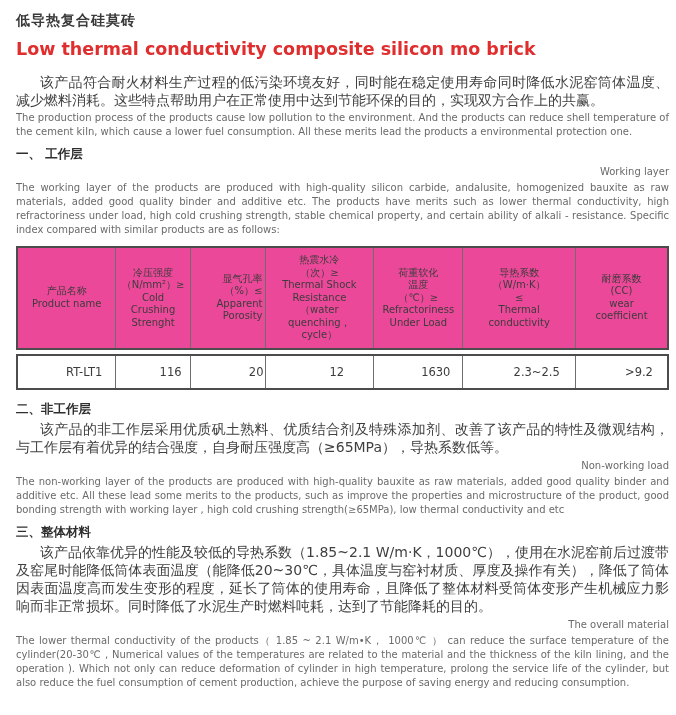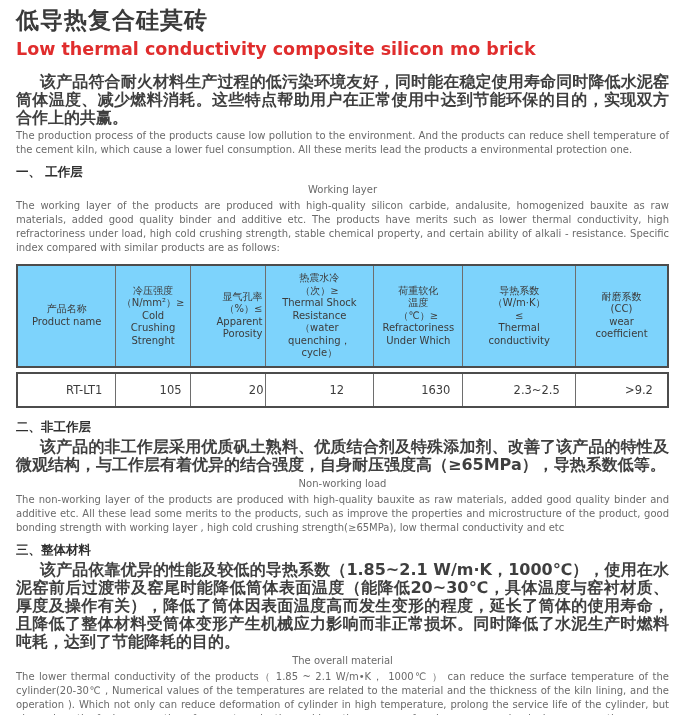--- a/index.html
+++ b/index.html
@@ -10,54 +10,54 @@
     font-family: "DejaVu Sans", "Liberation Sans", sans-serif;
     color: #3c3c3c;
     overflow: hidden;
   }
   .page {
     width: 676px; height: 715px;
     padding: 7px 7px 0 16px;
     overflow: hidden;
   }
   .title-zh {
-    font-size: 23px; line-height: 26px;
+    font-size: 14px; line-height: 26px;
     font-weight: bold; color: #3a3a3a;
     margin: 0 0 6px 0; letter-spacing: 1px;
   }
   .title-en {
     font-size: 17.5px; line-height: 21px;
     font-weight: bold; color: #e02d2d;
     margin: 0 0 13px 0;
   }
   p { margin: 0; }
   .zh {
-    font-size: 16px; line-height: 18px;
-    color: #3f3f3f; font-weight: 700;
+    font-size: 14px; line-height: 18px;
+    color: #3f3f3f; font-weight: 400;
     text-align: justify;
   }
   .zh.indent { text-indent: 24px; }
   .en {
     font-size: 10px; line-height: 14px;
     color: #6a6a6a; font-weight: 400;
     text-align: justify;
     margin-top: 2px;
   }
-  .en.label { margin-top: 3px; text-align: center; }
+  .en.label { margin-top: 3px; text-align: right; }
   .sec-heading {
     font-size: 12.5px; line-height: 17px;
     font-weight: bold; color: #2f2f2f;
     margin: 6px 0 3px 0;
   }
   .spec-table-wrap { margin: 9px 0 10px 0; }
   table { width: 100%; border-collapse: collapse; table-layout: fixed; }
   .head-table { border: 2px solid #4c4c4c; }
   .body-table { border: 2px solid #4c4c4c; margin-top: 4px; }
   th {
-    background: #7dd3fc;
+    background: #ec4899;
     border-left: 1px solid #6e6e6e; border-right: 1px solid #6e6e6e;
     font-weight: normal;
     padding: 6px 2px;
     text-align: center; vertical-align: middle;
   }
   th:first-child, td:first-child { border-left: none; }
   th:last-child, td:last-child { border-right: none; }
   .th-zh, .th-en {
     white-space: pre-line;
     font-size: 10px; line-height: 12.5px;
@@ -116,21 +116,21 @@
           <div class="th-en">Thermal Shock
 Resistance
 （water quenching，
 cycle）</div>
         </th>
         <th class="c4">
           <div class="th-zh">荷重软化
 温度
 （℃）≥</div>
           <div class="th-en">Refractoriness
-Under Which</div>
+Under Load</div>
         </th>
         <th class="c5">
           <div class="th-zh">导热系数
 （W/m·K）
 ≤</div>
           <div class="th-en">Thermal
 conductivity</div>
         </th>
         <th class="c6">
           <div class="th-zh">耐磨系数
@@ -138,21 +138,21 @@
           <div class="th-en">wear
 coefficient</div>
         </th>
       </tr>
     </tbody>
       </table>
     <table class="body-table">
       <tbody>
           <tr>
         <td class="c0">RT-LT1</td>
-        <td class="c1">105</td>
+        <td class="c1">116</td>
         <td class="c2">20</td>
         <td class="c3">12</td>
         <td class="c4">1630</td>
         <td class="c5">2.3~2.5</td>
         <td class="c6">&gt;9.2</td>
       </tr>
     </tbody>
       </table>
   </div>
 

